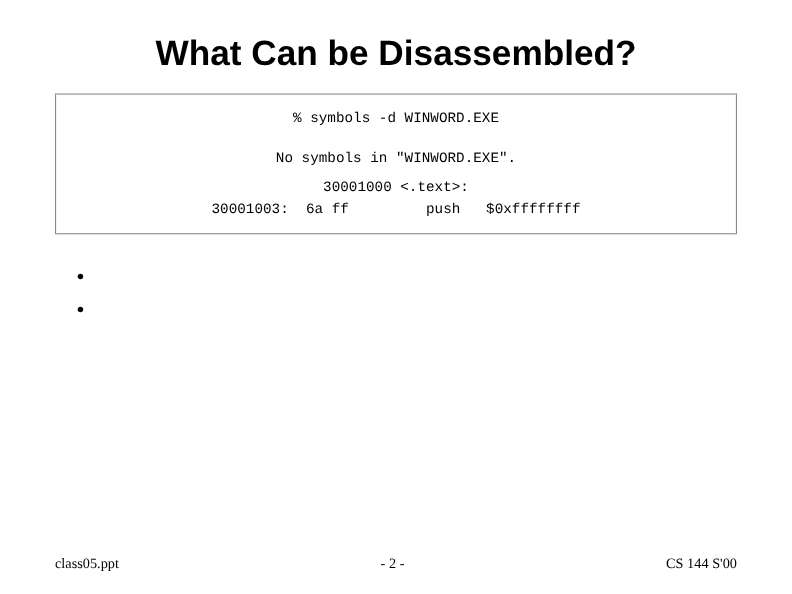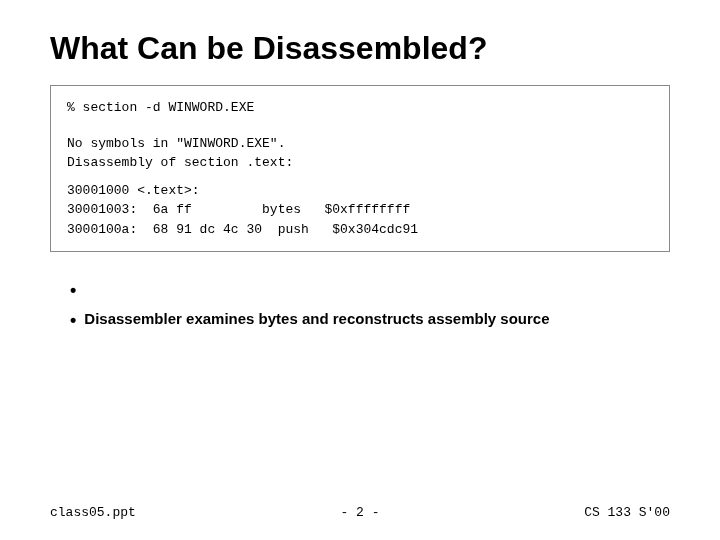--- a/index.html
+++ b/index.html
@@ -16,20 +16,21 @@
       overflow: hidden;
     }
 
     .slide {
       width: 720px;
       height: 540px;
       background: #ffffff;
       padding: 30px 50px 20px 50px;
       display: flex;
       flex-direction: column;
+      text-align: center;
     }
 
     .title {
       font-size: 32px;
       font-weight: bold;
       color: #000000;
       margin-bottom: 18px;
       font-family: Arial, Helvetica, sans-serif;
     }
 
@@ -71,54 +72,51 @@
       margin-right: 8px;
       font-size: 18px;
       line-height: 1.2;
     }
 
     .footer {
       margin-top: auto;
       display: flex;
       justify-content: space-between;
       align-items: center;
-      font-family: Liberation Mono, monospace;
+      font-family: Liberation Serif, serif;
       font-size: 13px;
       color: #000000;
       padding-top: 10px;
     }
   </style>
 </head>
 <body>
 
 <div class="slide">
 
   <div class="title">What Can be Disassembled?</div>
 
   <div class="code-box">
-    <div class="code-line">% section -d WINWORD.EXE</div>
+    <div class="code-line">% symbols -d WINWORD.EXE</div>
     <div class="spacer"></div>
     <div class="spacer"></div>
     <div class="code-line">No symbols in "WINWORD.EXE".</div>
-    <div class="code-line">Disassembly of section .text:</div>
     <div class="spacer"></div>
     <div class="code-line">30001000 &lt;.text&gt;:</div>
-    <div class="code-line">30001003:  6a ff         bytes   $0xffffffff</div>
-    <div class="code-line">3000100a:  68 91 dc 4c 30  push   $0x304cdc91</div>
+    <div class="code-line">30001003:  6a ff         push   $0xffffffff</div>
   </div>
 
   <div class="bullets">
     <div class="bullet-item">
       <span class="bullet-dot">•</span>
     </div>
     <div class="bullet-item">
       <span class="bullet-dot">•</span>
-      <span>Disassembler examines bytes and reconstructs assembly source</span>
     </div>
   </div>
 
   <div class="footer">
     <span>class05.ppt</span>
     <span>- 2 -</span>
-    <span>CS 133 S'00</span>
+    <span>CS 144 S'00</span>
   </div>
 
 </div>
 
 </body></html>

